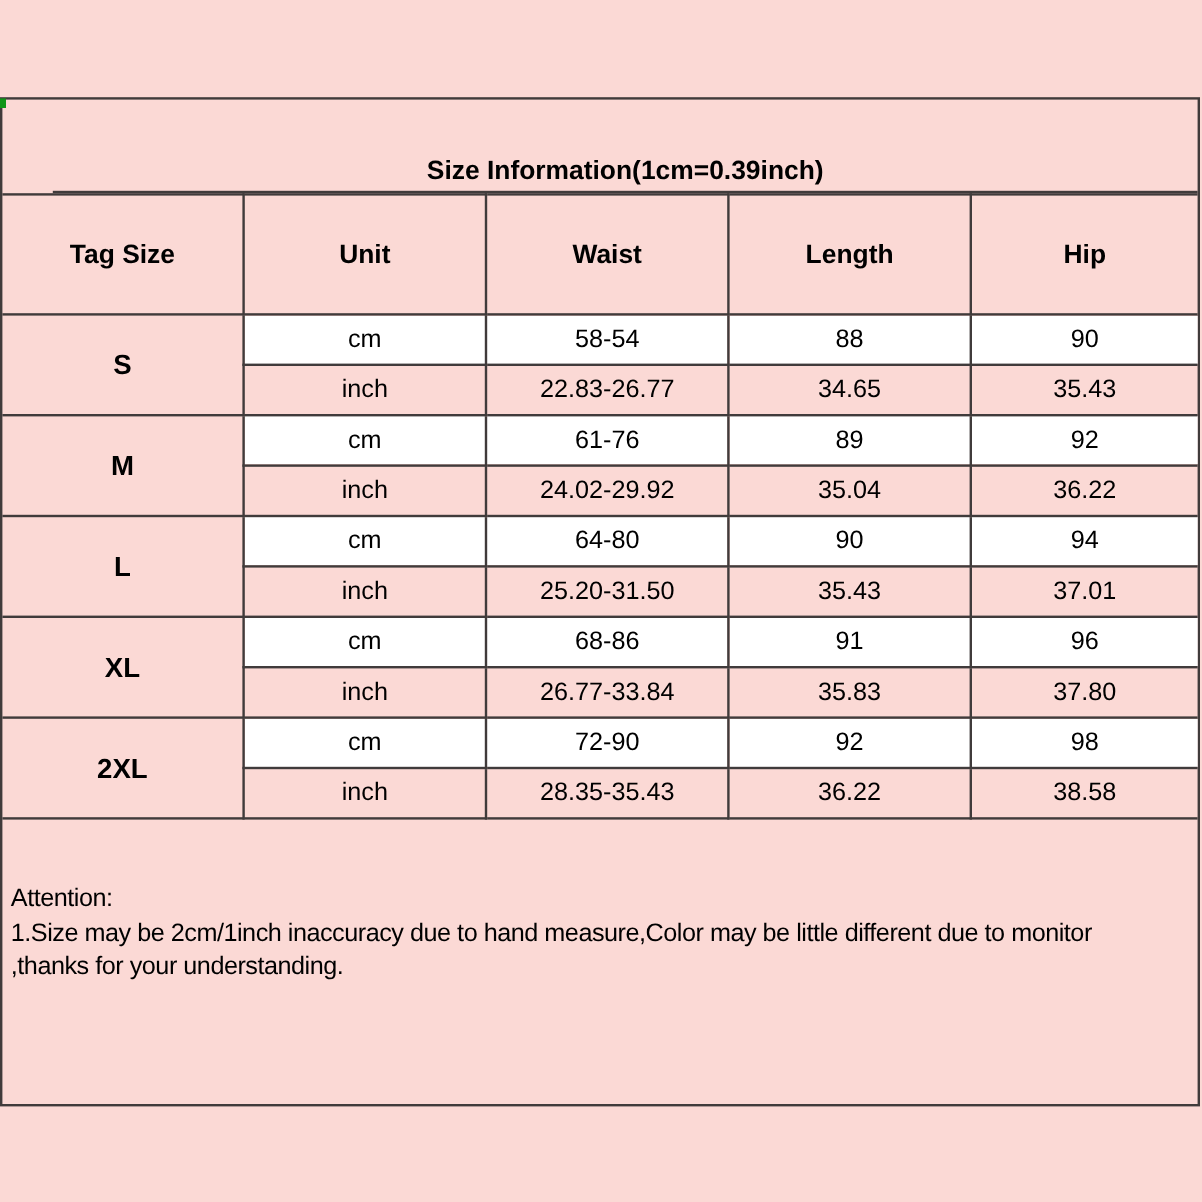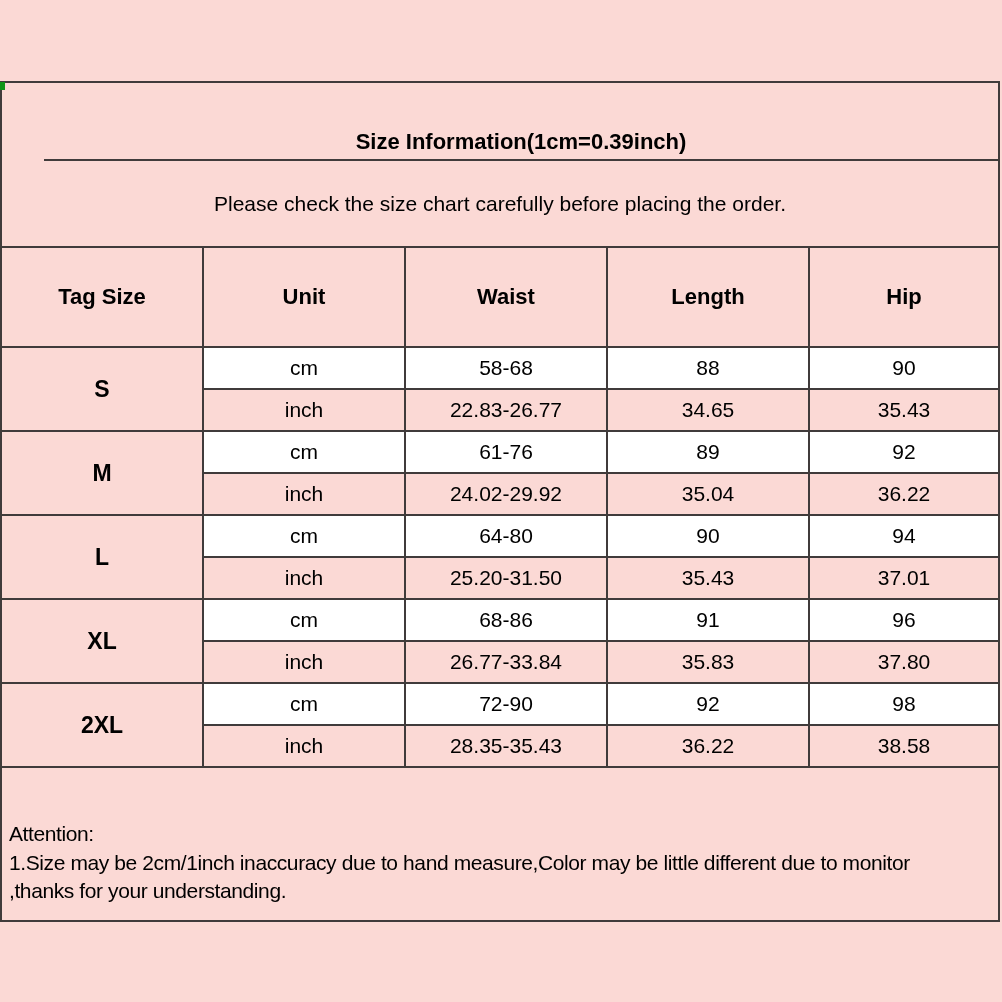--- a/index.html
+++ b/index.html
@@ -59,37 +59,36 @@
 </style>
 </head>
 <body>
 
 <div class="corner-artifact"></div>
 
 <div class="outer-box">
 
   <div class="title-row">Size Information(1cm=0.39inch)</div>
 
-  <div class="subtitle-row">Please check the size chart carefully before placing the order.</div>
 
   <table class="size-table">
     <thead>
       <tr>
         <th style="width:200px">Tag Size</th>
         <th style="width:200px">Unit</th>
         <th style="width:200px">Waist</th>
         <th style="width:200px">Length</th>
         <th>Hip</th>
       </tr>
     </thead>
     <tbody>
         <tr>
           <td class="size-cell" rowspan="2">S</td>
           <td class="white">cm</td>
-          <td class="white">58-68</td>
+          <td class="white">58-54</td>
           <td class="white">88</td>
           <td class="white">90</td>
         </tr>
         <tr>
           <td>inch</td>
           <td>22.83-26.77</td>
           <td>34.65</td>
           <td>35.43</td>
         </tr>
         <tr>

